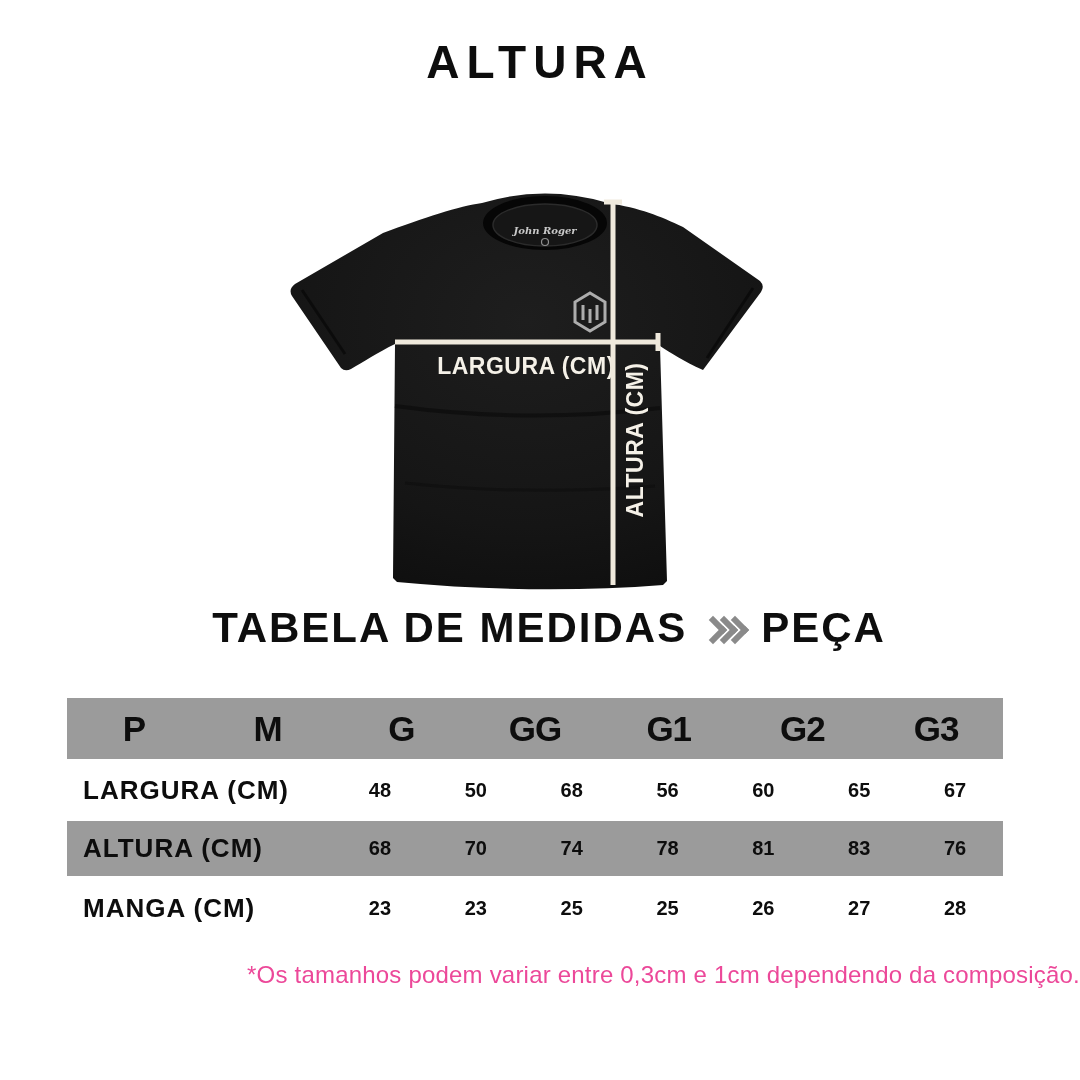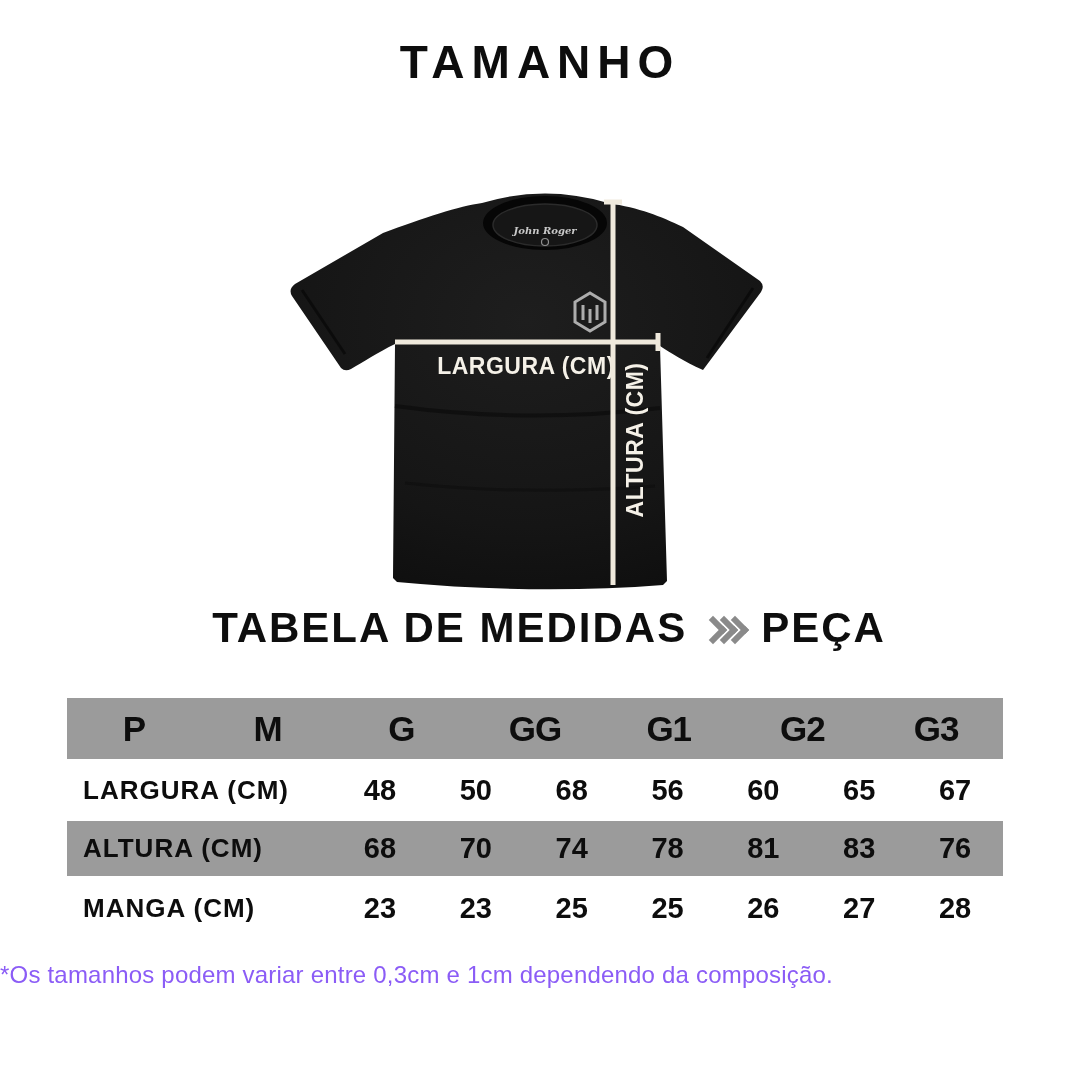--- a/index.html
+++ b/index.html
@@ -36,34 +36,34 @@
   .row-altura{height:55px;}
   .row-manga{height:64px;}
   .tlabel{
     width:265px;flex:0 0 265px;box-sizing:border-box;padding-left:16px;
     font-weight:700;letter-spacing:1px;color:#0d0d0d;text-align:left;
   }
   .row-header .tlabel{font-size:23px;letter-spacing:1.5px;}
   .row-largura .tlabel,.row-altura .tlabel,.row-manga .tlabel{font-size:26px;}
   .tcell{flex:1 1 0;text-align:center;color:#0d0d0d;}
   .tcell.size{font-size:35px;font-weight:700;letter-spacing:-1px;}
-  .tcell.val{font-size:29px;font-weight:700;}
+  .tcell.val{font-size:20px;font-weight:700;}
   
   .footnote{
-    position:absolute;top:961px;left:0;width:1080px;text-align:left;
-    font-size:24px;font-weight:400;color:#8b5cf6;letter-spacing:0.2px;
+    position:absolute;top:961px;left:0;width:1080px;text-align:right;
+    font-size:24px;font-weight:400;color:#ec4899;letter-spacing:0.2px;
   }
 </style>
 </head>
 <body>
 
 <div class="canvas">
 
   <header class="title">
-    <div>TAMANHO</div>
+    <div>ALTURA</div>
   </header>
 
   <svg class="shirt" viewBox="0 0 550 430" aria-hidden="true">
     <defs>
       <radialGradient id="shirtShade" cx="50%" cy="32%" r="80%">
         <stop offset="0%" stop-color="#1e1e1e"></stop>
         <stop offset="65%" stop-color="#151515"></stop>
         <stop offset="100%" stop-color="#0d0d0d"></stop>
       </radialGradient>
     </defs>

